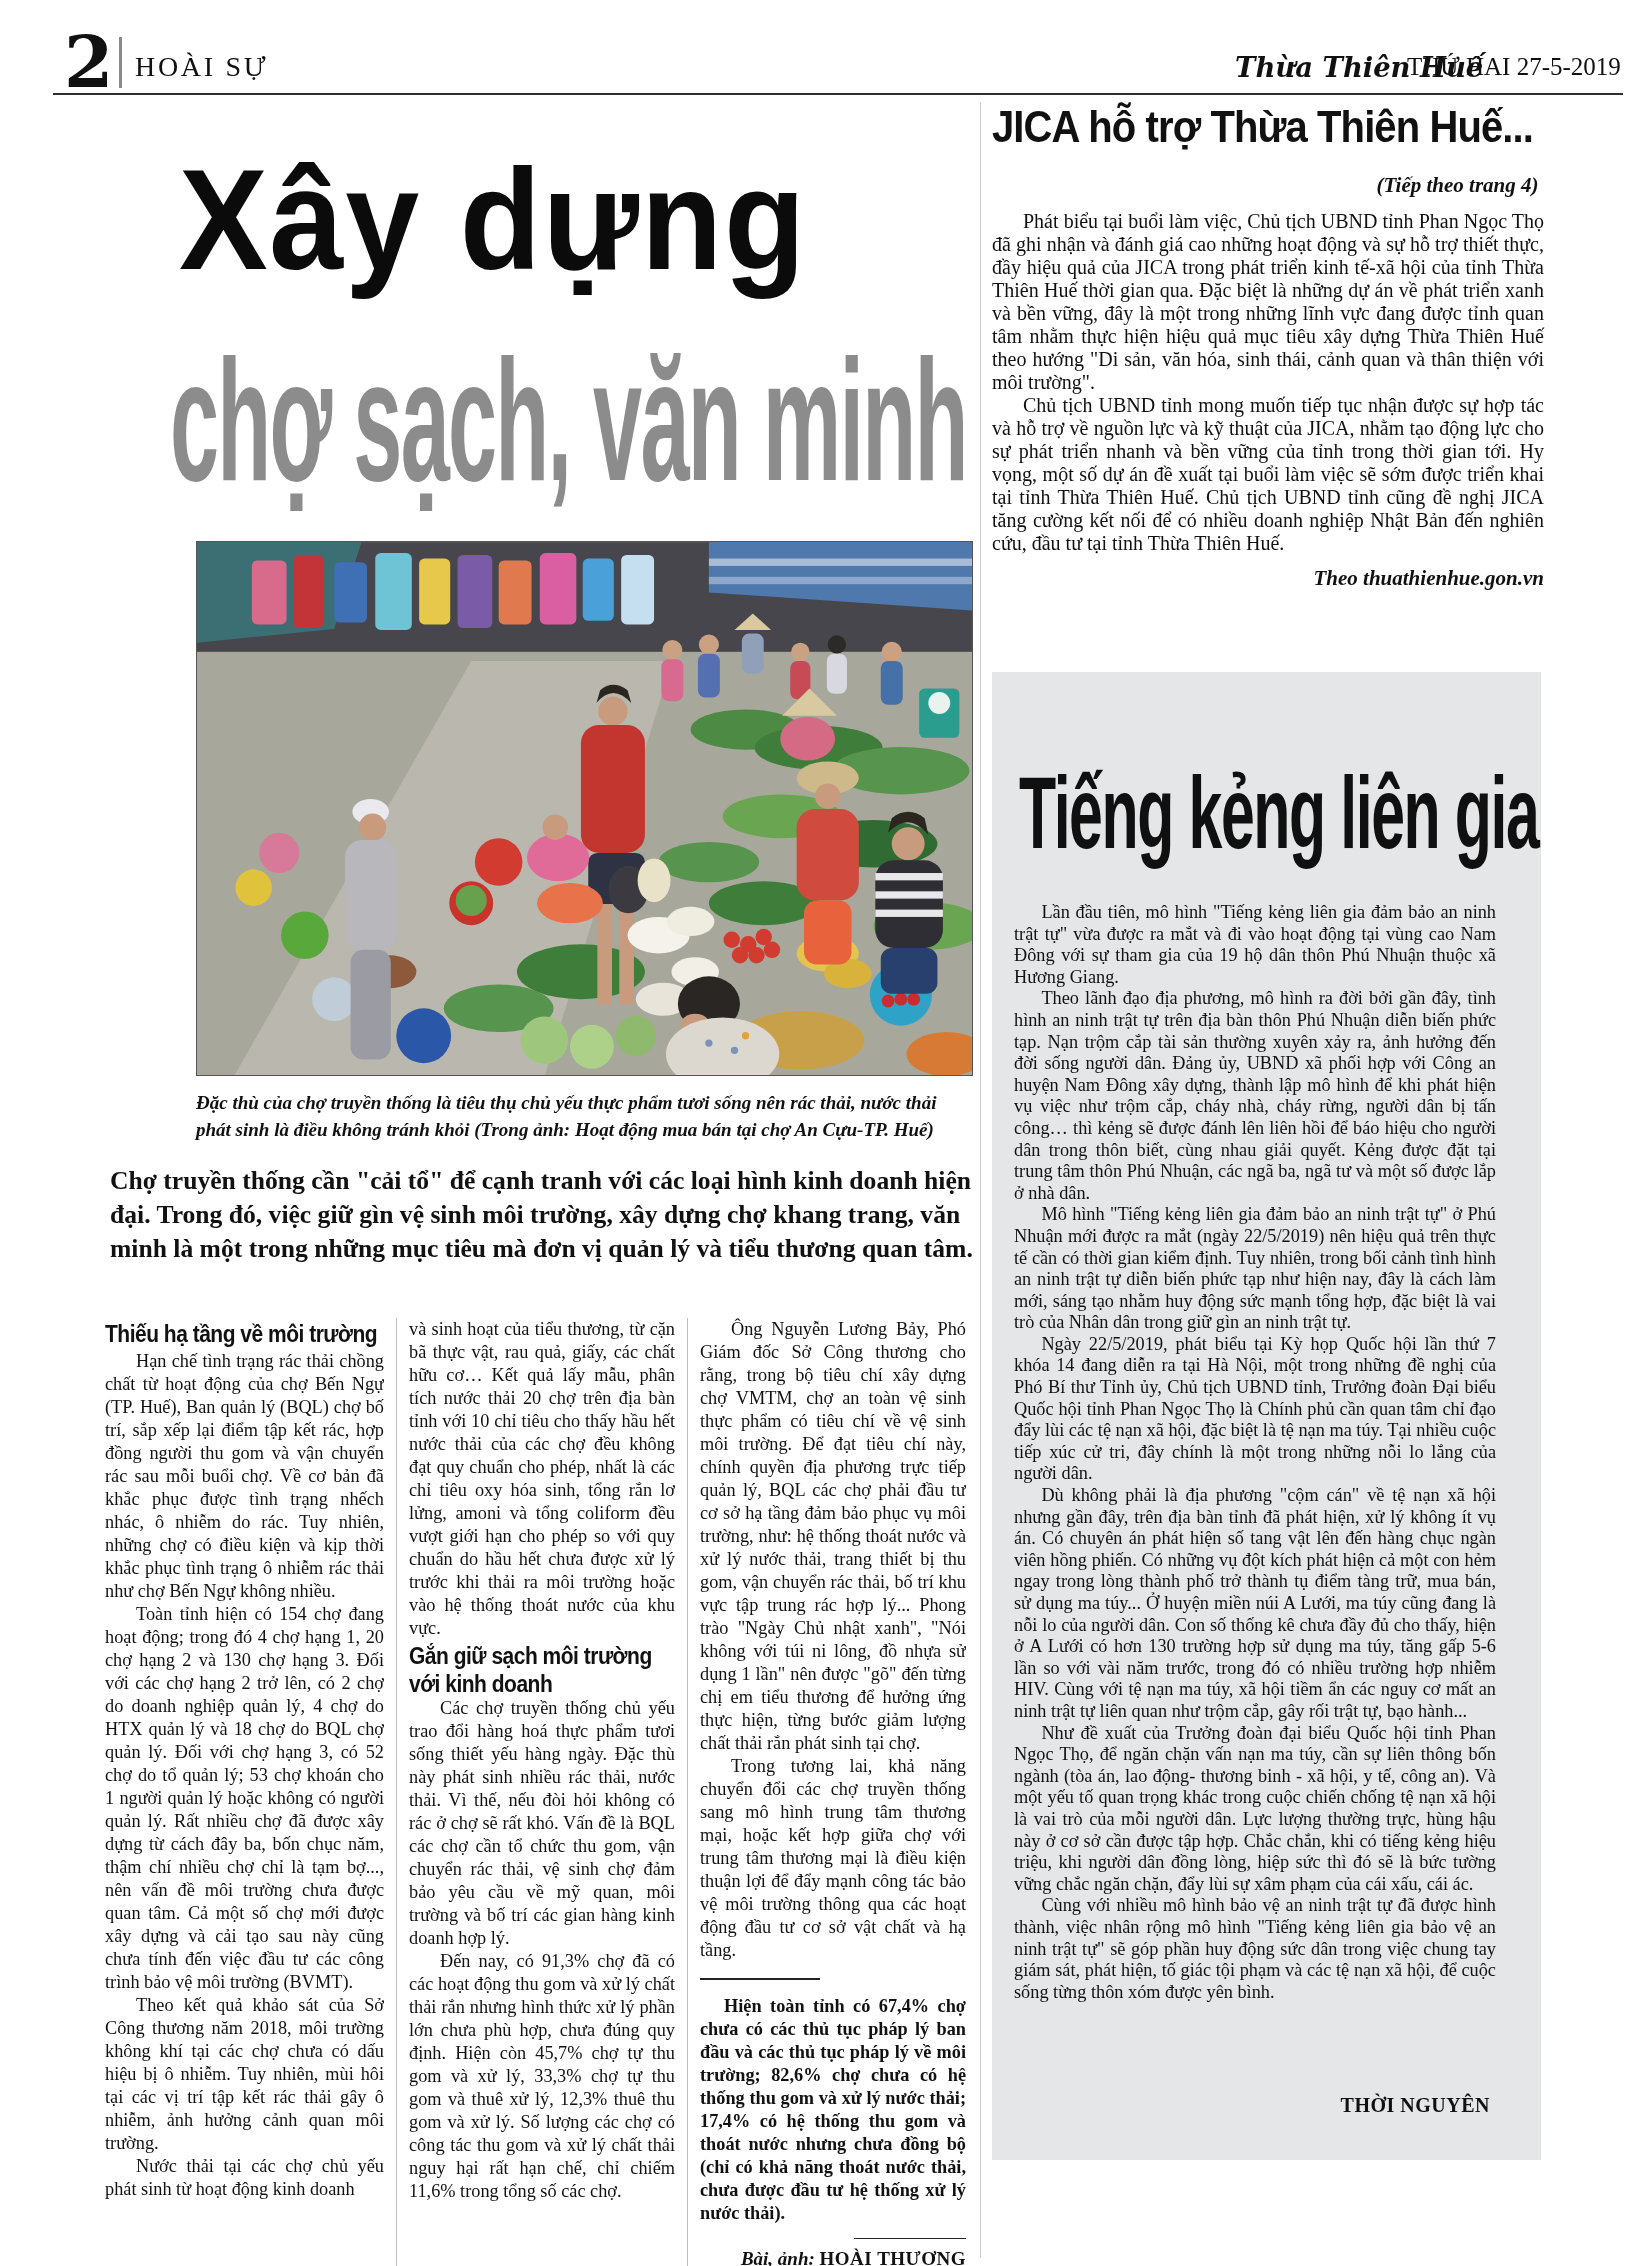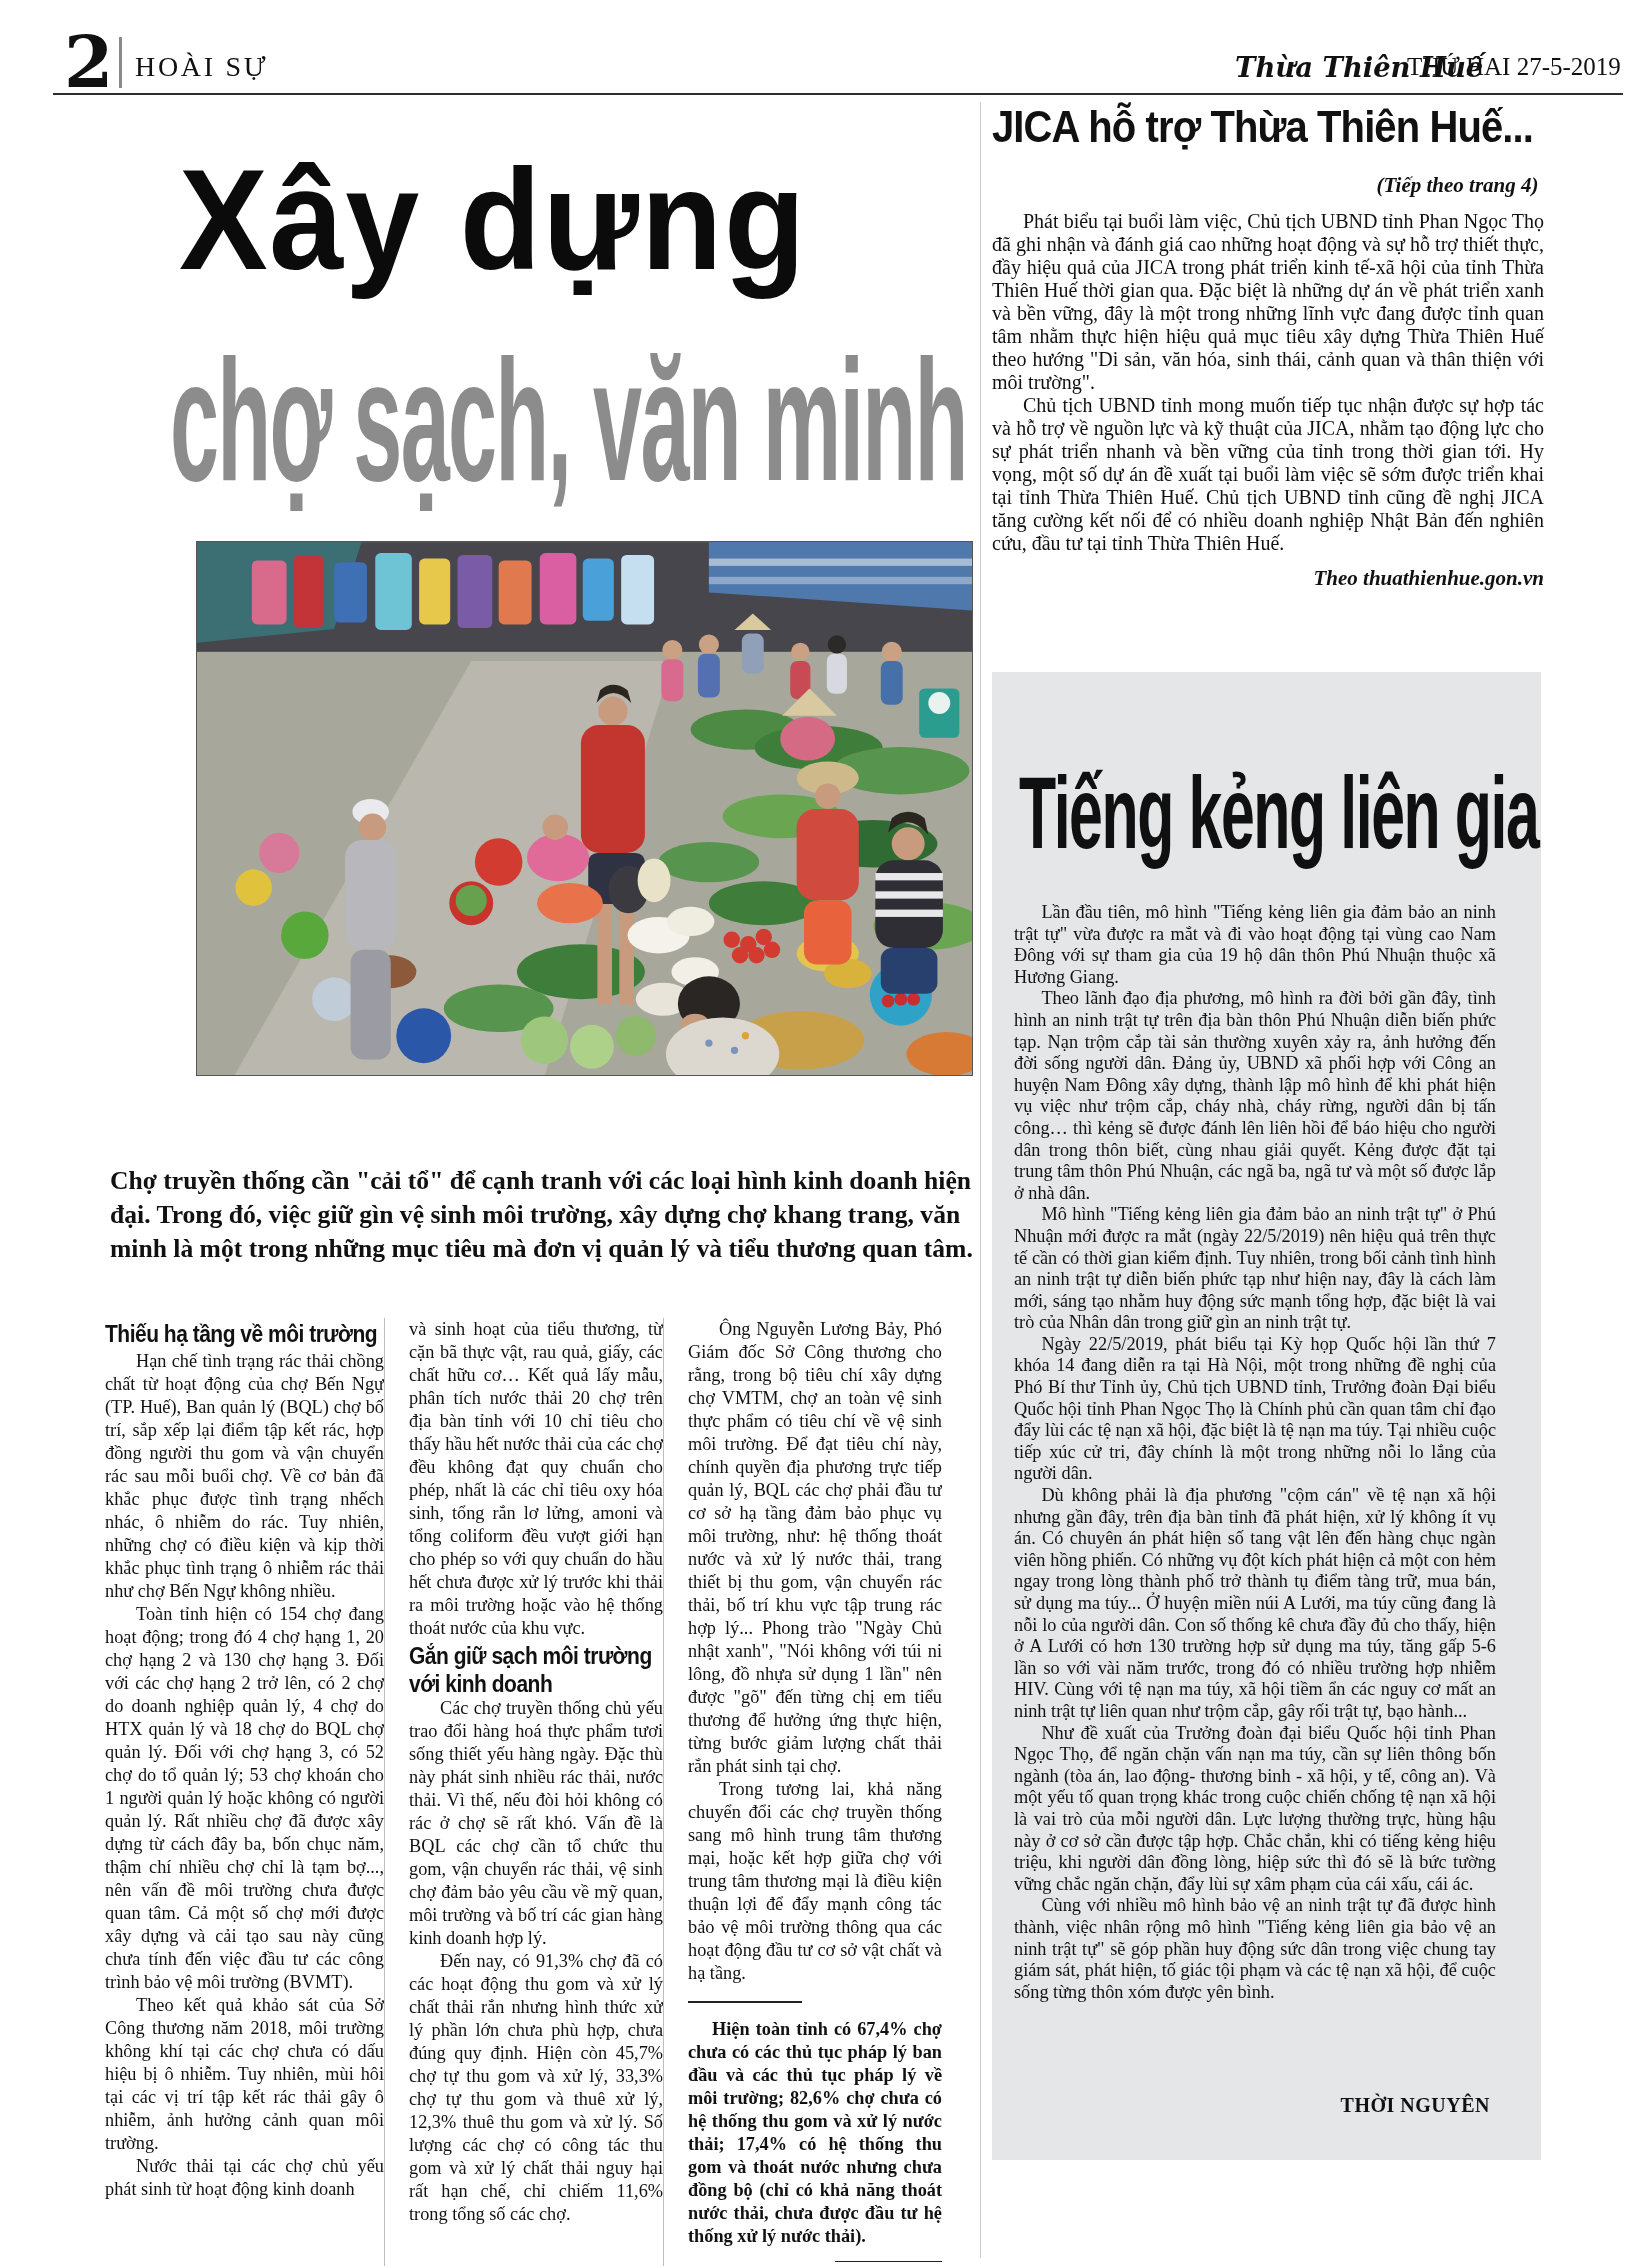--- a/index.html
+++ b/index.html
@@ -39,21 +39,21 @@
     font-size:19px; line-height:27.4px; font-weight:bold; font-style:italic;
   }
   .intro {
     position:absolute; left:110px; top:1164px; width:866px;
     font-size:25.6px; line-height:34px; font-weight:bold; text-align:left;
   }
 
   
   .cols { position:absolute; left:105px; top:1318px; width:870px; height:949px; display:flex; overflow:hidden; }
   .col { width:279px; height:100%; overflow:hidden; }
-  .col + .col { border-left:0.9px solid #bdbdbd; padding-left:24px; }
+  .col + .col { border-left:0.9px solid #bdbdbd; margin-left:12px; padding-left:12px; }
   .body-p { font-size:18.3px; line-height:23px; text-align:justify; text-indent:31px; }
   .body-p.noindent { text-indent:0; }
   .subhead {
     font-family:"Liberation Sans", sans-serif; font-weight:800; font-size:21px;
     letter-spacing:-0.5px; line-height:25px; margin:1.8px 0 5.5px 0; transform:scaleY(1.1); transform-origin:left top;
   }
   .stat-rule1 { width:45%; height:1.8px; background:#222; margin:16.4px 0 14.6px 0; }
   .stat-rule2 { width:42%; height:1.8px; background:#222; margin:12.8px 0 9.1px auto; }
   .stat-p { font-size:18.3px; line-height:23px; font-weight:bold; text-align:justify; text-indent:24px; }
   .byline3 { text-align:right; font-size:19px; margin-top:9.1px; }
@@ -233,20 +233,21 @@
       <ellipse cx="575" cy="560" rx="62" ry="40" fill="#dcd7cf"></ellipse>
       <circle cx="560" cy="548" r="4" fill="#7a93b8"></circle>
         <circle cx="588" cy="556" r="4" fill="#7a93b8"></circle>
         <circle cx="600" cy="540" r="4" fill="#e0a23c"></circle>
 
       <ellipse cx="505" cy="430" rx="34" ry="20" fill="#f4f2ea"></ellipse>
       <ellipse cx="540" cy="415" rx="26" ry="16" fill="#efece0"></ellipse>
     </svg>
   </div>
 
+  <div class="caption">Đặc thù của chợ truyền thống là tiêu thụ chủ yếu thực phẩm tươi sống nên rác thải, nước thải phát sinh là điều không tránh khỏi (Trong ảnh: Hoạt động mua bán tại chợ An Cựu-TP. Huế)</div>
 
   <div class="intro">Chợ truyền thống cần "cải tổ" để cạnh tranh với các loại hình kinh doanh hiện đại. Trong đó, việc giữ gìn vệ sinh môi trường, xây dựng chợ khang trang, văn minh là một trong những mục tiêu mà đơn vị quản lý và tiểu thương quan tâm.</div>
 
   <div class="cols">
     <div class="col">
       <div class="subhead">Thiếu hạ tầng về môi trường</div>
       <p class="body-p">Hạn chế tình trạng rác thải chồng chất từ hoạt động của chợ Bến Ngự (TP. Huế), Ban quản lý (BQL) chợ bố trí, sắp xếp lại điểm tập kết rác, hợp đồng người thu gom và vận chuyển rác sau mỗi buổi chợ. Về cơ bản đã khắc phục được tình trạng nhếch nhác, ô nhiễm do rác. Tuy nhiên, những chợ có điều kiện và kịp thời khắc phục tình trạng ô nhiễm rác thải như chợ Bến Ngự không nhiều.</p>
       <p class="body-p">Toàn tỉnh hiện có 154 chợ đang hoạt động; trong đó 4 chợ hạng 1, 20 chợ hạng 2 và 130 chợ hạng 3. Đối với các chợ hạng 2 trở lên, có 2 chợ do doanh nghiệp quản lý, 4 chợ do HTX quản lý và 18 chợ do BQL chợ quản lý. Đối với chợ hạng 3, có 52 chợ do tổ quản lý; 53 chợ khoán cho 1 người quản lý hoặc không có người quản lý. Rất nhiều chợ đã được xây dựng từ cách đây ba, bốn chục năm, thậm chí nhiều chợ chỉ là tạm bợ..., nên vấn đề môi trường chưa được quan tâm. Cả một số chợ mới được xây dựng và cải tạo sau này cũng chưa tính đến việc đầu tư các công trình bảo vệ môi trường (BVMT).</p>
       <p class="body-p">Theo kết quả khảo sát của Sở Công thương năm 2018, môi trường không khí tại các chợ chưa có dấu hiệu bị ô nhiễm. Tuy nhiên, mùi hôi tại các vị trí tập kết rác thải gây ô nhiễm, ảnh hưởng cảnh quan môi trường.</p>
       <p class="body-p">Nước thải tại các chợ chủ yếu phát sinh từ hoạt động kinh doanh</p>

